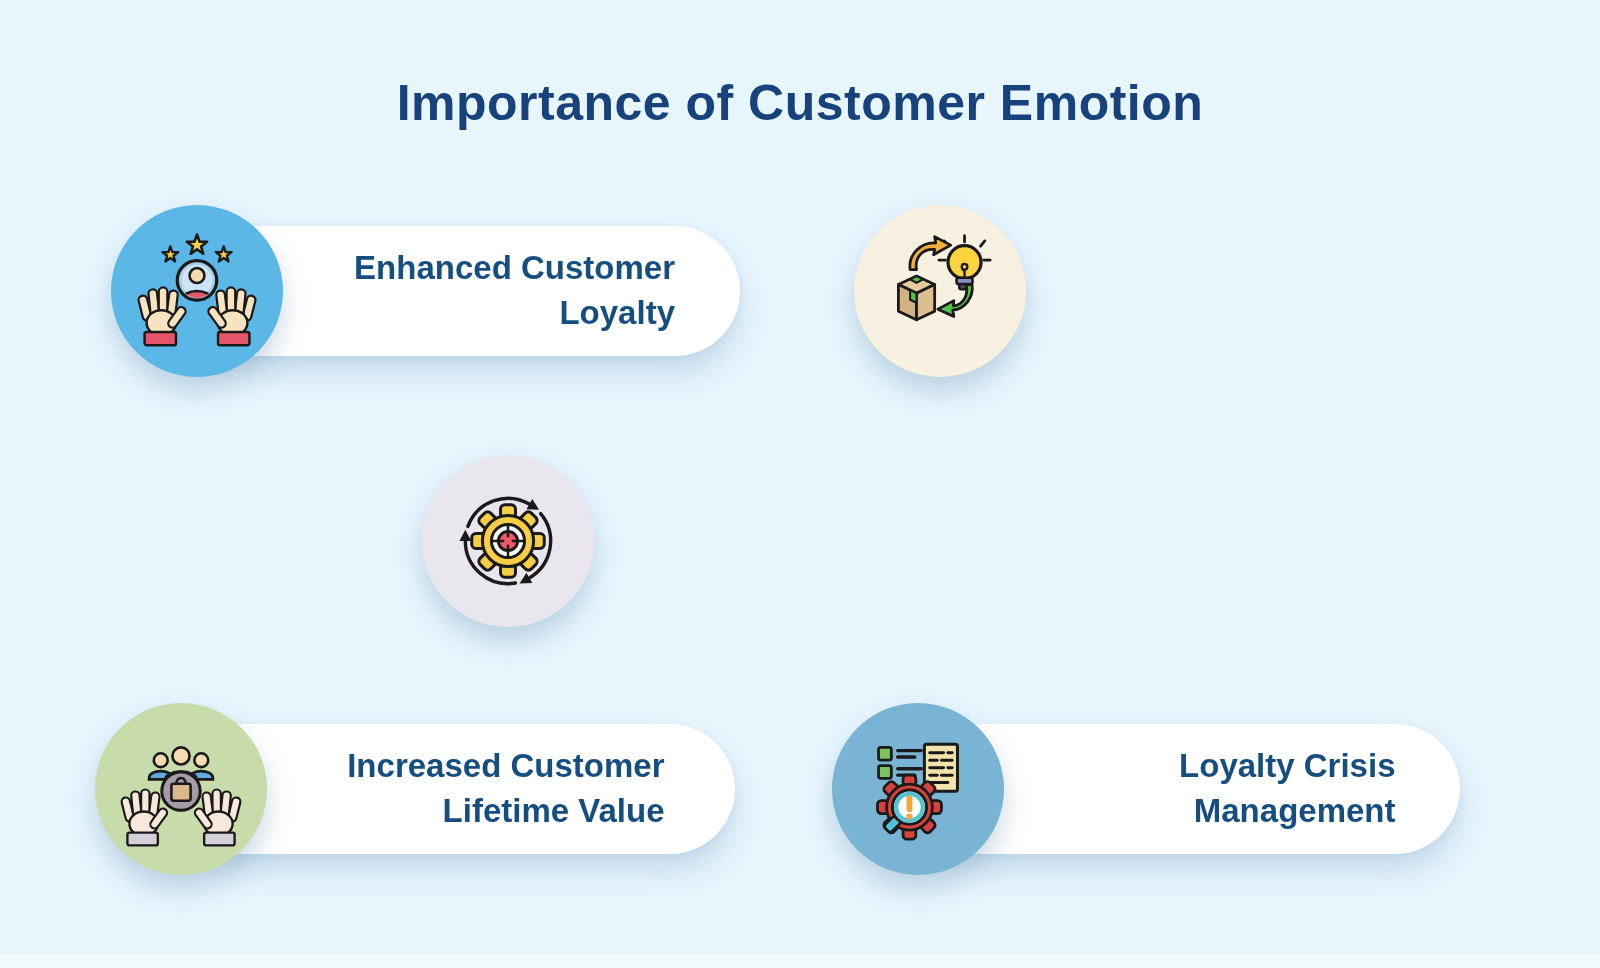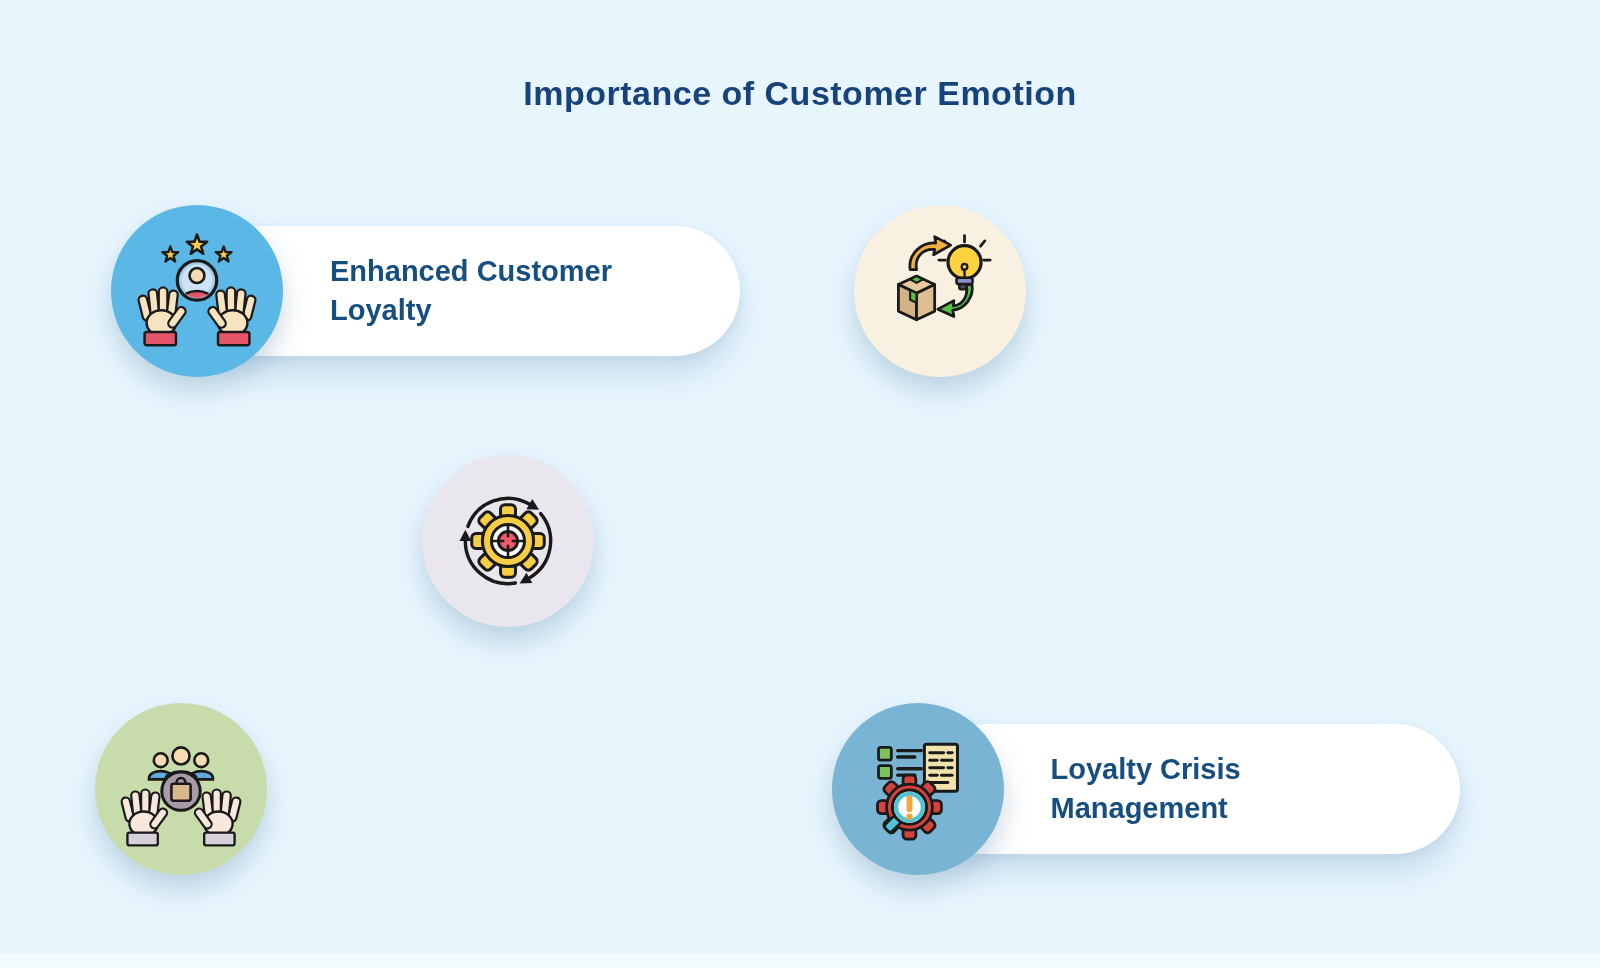--- a/index.html
+++ b/index.html
@@ -2,37 +2,37 @@
 <html><head>
 <meta charset="utf-8">
 <style>
   html,body{margin:0;padding:0;}
   .stage{
     position:relative;width:1600px;height:968px;overflow:hidden;
     background:#E7F5FD;font-family:"Liberation Sans",sans-serif;
   }
   .title{
     position:absolute;top:74px;left:0;width:100%;text-align:center;
-    font-size:34px;font-weight:700;color:#17427C;letter-spacing:.5px;
+    font-size:50px;font-weight:700;color:#17427C;letter-spacing:.5px;
   }
   .card{position:absolute;}
   .c1{left:111px;top:205px;width:629px;height:172px;}
   .c2{left:854px;top:205px;width:614px;height:172px;}
   .c3{left:422px;top:455px;width:618px;height:172px;}
   .c4{left:95px; top:703px;width:640px;height:172px;}
   .c5{left:832px;top:703px;width:628px;height:172px;}
   .pill{
     position:absolute;left:86px;right:0;top:21px;height:130px;
     background:#FFFFFF;border-radius:65px;box-sizing:border-box;
     display:flex;align-items:center;justify-content:center;
     padding:0 36px 0 104px;
     box-shadow:0 18px 28px rgba(125,165,198,.30),0 3px 8px rgba(125,165,198,.15);
   }
   .label{
-    text-align:left;font-size:29px;font-weight:700;color:#174E80;
+    text-align:right;font-size:33px;font-weight:700;color:#174E80;
     line-height:1.35;max-width:345px;
   }
   .circle{
     position:absolute;left:0;top:0;width:172px;height:172px;border-radius:50%;
     display:flex;align-items:center;justify-content:center;z-index:2;
     box-shadow:0 14px 26px rgba(105,145,178,.35);
   }
   .circle svg{width:128px;height:128px;display:block;}
   .bottom-strip{position:absolute;left:0;bottom:0;width:100%;height:14px;background:#F3FAFE;}
 </style>
@@ -143,20 +143,23 @@
           <path d="M66.9,99.4 A40,40 0 0 1 20,60"></path>
         </g>
         <polygon points="0,-5.5 10.5,0 0,5.5" transform="translate(80,25.4) rotate(30)" fill="#1a1a1a"></polygon>
         <polygon points="0,-5.5 10.5,0 0,5.5" transform="translate(80,94.6) rotate(150)" fill="#1a1a1a"></polygon>
         <polygon points="0,-5.5 10.5,0 0,5.5" transform="translate(20,60)  rotate(270)" fill="#1a1a1a"></polygon>
       </svg>
     </div>
   </div>
 
   <div class="card c4">
+    <div class="pill">
+      <div class="label">Increased Customer Lifetime Value</div>
+    </div>
     <div class="circle" style="background: rgb(200, 219, 170);">
       <svg viewBox="0 0 120 120">
         <circle cx="41" cy="33" r="6.5" fill="#F5DBB0" stroke="#1a1a1a" stroke-width="2.4"></circle>
         <path d="M30,50 C30,41 52,41 52,50 L52,51 L30,51 Z" fill="#63A9DD" stroke="#1a1a1a" stroke-width="2.4"></path>
         <circle cx="79" cy="33" r="6.5" fill="#F5DBB0" stroke="#1a1a1a" stroke-width="2.4"></circle>
         <path d="M68,50 C68,41 90,41 90,50 L90,51 L68,51 Z" fill="#63A9DD" stroke="#1a1a1a" stroke-width="2.4"></path>
         <circle cx="60" cy="29" r="8" fill="#F5DBB0" stroke="#1a1a1a" stroke-width="2.5"></circle>
         <path d="M45,52 C45,41 75,41 75,52 L75,53 L45,53 Z" fill="#63A9DD" stroke="#1a1a1a" stroke-width="2.5"></path>
         <circle cx="60" cy="62" r="18" fill="#A89BA8" stroke="#1a1a1a" stroke-width="2.8"></circle>
         <path d="M55.5,56 C55.5,47.5 64.5,47.5 64.5,56" fill="none" stroke="#1a1a1a" stroke-width="2.4"></path>

